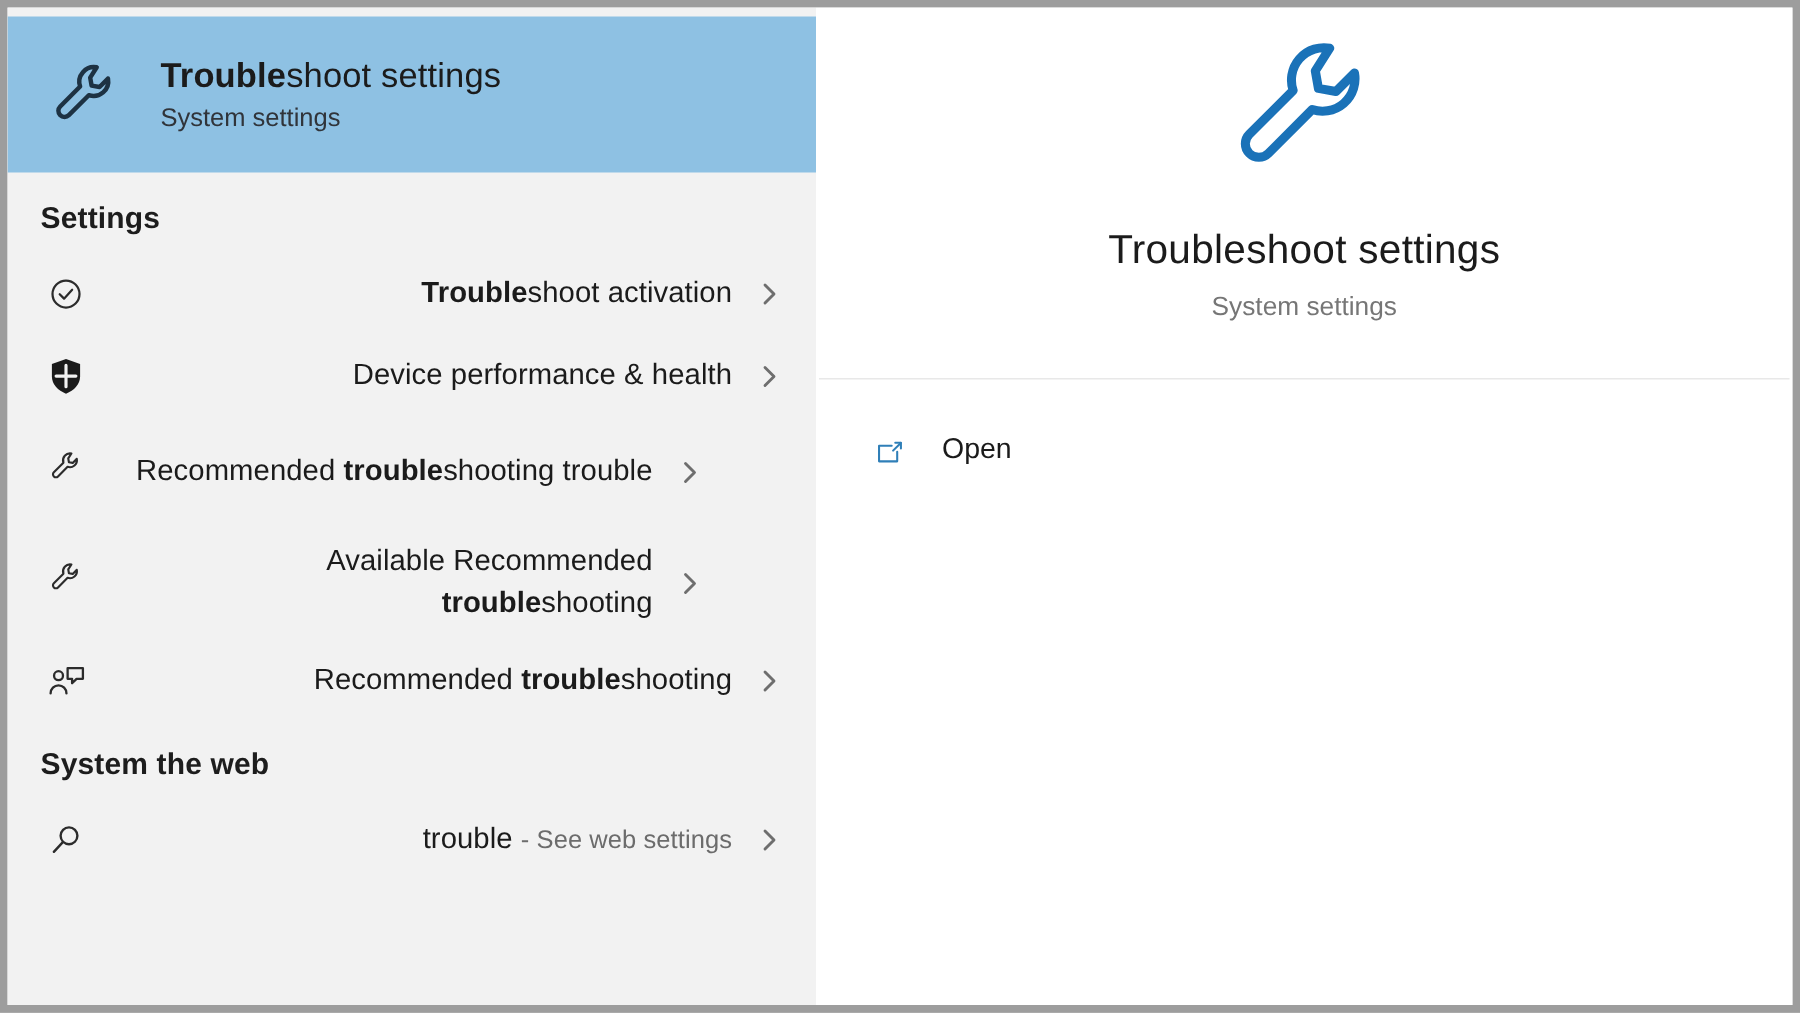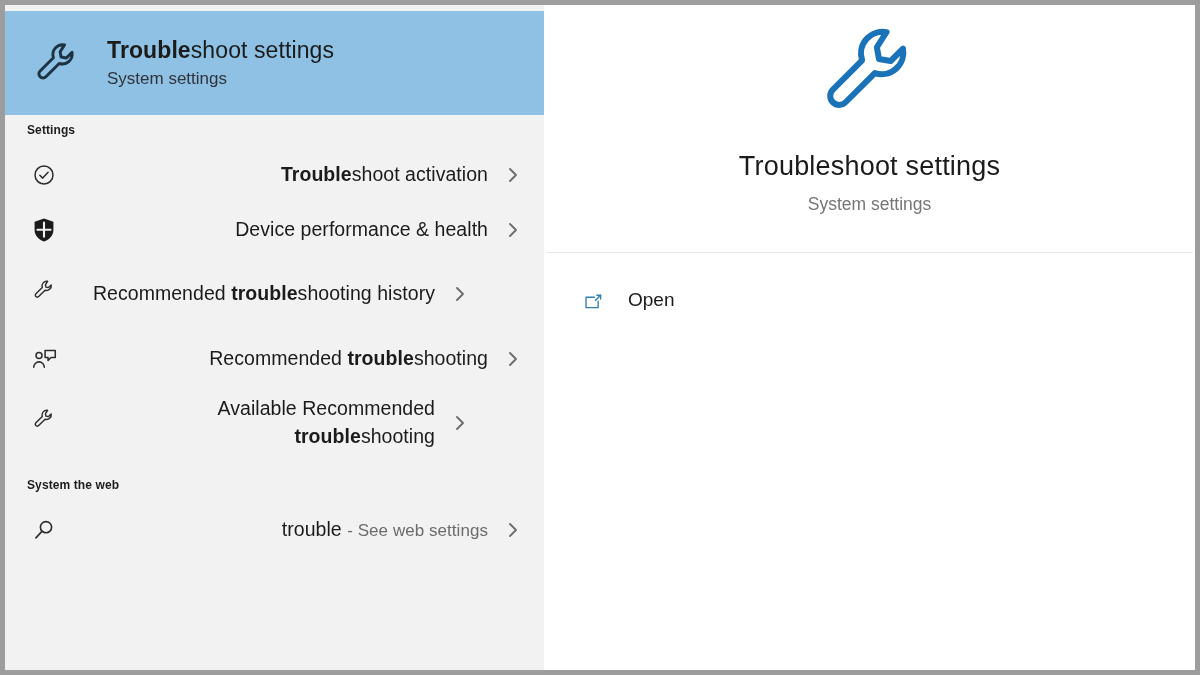--- a/index.html
+++ b/index.html
@@ -61,24 +61,24 @@
     letter-spacing: .1px;
   }
   .bm-title b { font-weight: 700; }
   .bm-sub {
     font-size: 17px;
     color: #30343a;
   }
 
   
   .section-header {
-    font-size: 12px;
+    font-size: 20px;
     font-weight: 700;
     color: #1d1d1d;
-    padding: 8px 0 10px 22px;
+    padding: 20px 0 10px 22px;
     letter-spacing: .1px;
   }
   .section-header.web { padding-top: 18px; }
 
   
   .row {
     display: flex;
     align-items: center;
     min-height: 55px;
     padding: 6px 18px 6px 22px;
@@ -212,51 +212,51 @@
             </svg>
         </span>
       </div>
 
       <div class="row two-line">
         <span class="r-icon">
           <svg width="24" height="24" viewBox="0 0 32 32" fill="none" stroke="#2c2c2c" stroke-width="1.9" stroke-linecap="round" stroke-linejoin="round">
             <path d="M20.8 4.4a6.3 6.3 0 0 0-7.1 8.2L5.2 21.1a2.6 2.6 0 0 0 0 3.7 2.6 2.6 0 0 0 3.7 0l8.5-8.5a6.3 6.3 0 0 0 8.2-7.1l-3.6 3.6-3.4-.6-.6-3.4z"></path>
           </svg>
         </span>
-        <span class="r-label"><span>Recommended </span><b>trouble</b><span>shooting history</span></span>
+        <span class="r-label"><span>Recommended </span><b>trouble</b><span>shooting trouble</span></span>
+        <span class="r-chevron">
+          <svg width="14" height="20" viewBox="0 0 14 20" fill="none" stroke="#6e6e6e" stroke-width="1.9" stroke-linecap="round" stroke-linejoin="round">
+              <path d="M4 4l6 6-6 6"></path>
+            </svg>
+        </span>
+      </div>
+
+      <div class="row two-line">
+        <span class="r-icon">
+          <svg width="24" height="24" viewBox="0 0 32 32" fill="none" stroke="#2c2c2c" stroke-width="1.9" stroke-linecap="round" stroke-linejoin="round">
+            <path d="M20.8 4.4a6.3 6.3 0 0 0-7.1 8.2L5.2 21.1a2.6 2.6 0 0 0 0 3.7 2.6 2.6 0 0 0 3.7 0l8.5-8.5a6.3 6.3 0 0 0 8.2-7.1l-3.6 3.6-3.4-.6-.6-3.4z"></path>
+          </svg>
+        </span>
+        <span class="r-label"><span>Available Recommended </span><b>trouble</b><span>shooting</span></span>
         <span class="r-chevron">
           <svg width="14" height="20" viewBox="0 0 14 20" fill="none" stroke="#6e6e6e" stroke-width="1.9" stroke-linecap="round" stroke-linejoin="round">
               <path d="M4 4l6 6-6 6"></path>
             </svg>
         </span>
       </div>
 
       <div class="row">
         <span class="r-icon">
           <svg width="25" height="24" viewBox="0 0 26 24" fill="none" stroke="#2c2c2c" stroke-width="1.6" stroke-linecap="round" stroke-linejoin="round">
             <circle cx="7.3" cy="8.3" r="3.1"></circle>
             <path d="M1.8 20.6c0-3.2 2.5-5.6 5.5-5.6s5.5 2.4 5.5 5.6"></path>
             <path d="M13.6 3.1h10.6v7.4h-4.4l-3.1 3.1v-3.1h-3.1z"></path>
           </svg>
         </span>
         <span class="r-label"><span>Recommended </span><b>trouble</b><span>shooting</span></span>
-        <span class="r-chevron">
-          <svg width="14" height="20" viewBox="0 0 14 20" fill="none" stroke="#6e6e6e" stroke-width="1.9" stroke-linecap="round" stroke-linejoin="round">
-              <path d="M4 4l6 6-6 6"></path>
-            </svg>
-        </span>
-      </div>
-
-      <div class="row two-line">
-        <span class="r-icon">
-          <svg width="24" height="24" viewBox="0 0 32 32" fill="none" stroke="#2c2c2c" stroke-width="1.9" stroke-linecap="round" stroke-linejoin="round">
-            <path d="M20.8 4.4a6.3 6.3 0 0 0-7.1 8.2L5.2 21.1a2.6 2.6 0 0 0 0 3.7 2.6 2.6 0 0 0 3.7 0l8.5-8.5a6.3 6.3 0 0 0 8.2-7.1l-3.6 3.6-3.4-.6-.6-3.4z"></path>
-          </svg>
-        </span>
-        <span class="r-label"><span>Available Recommended </span><b>trouble</b><span>shooting</span></span>
         <span class="r-chevron">
           <svg width="14" height="20" viewBox="0 0 14 20" fill="none" stroke="#6e6e6e" stroke-width="1.9" stroke-linecap="round" stroke-linejoin="round">
               <path d="M4 4l6 6-6 6"></path>
             </svg>
         </span>
       </div>
 
 
       <div class="section-header web">System the web</div>
 

